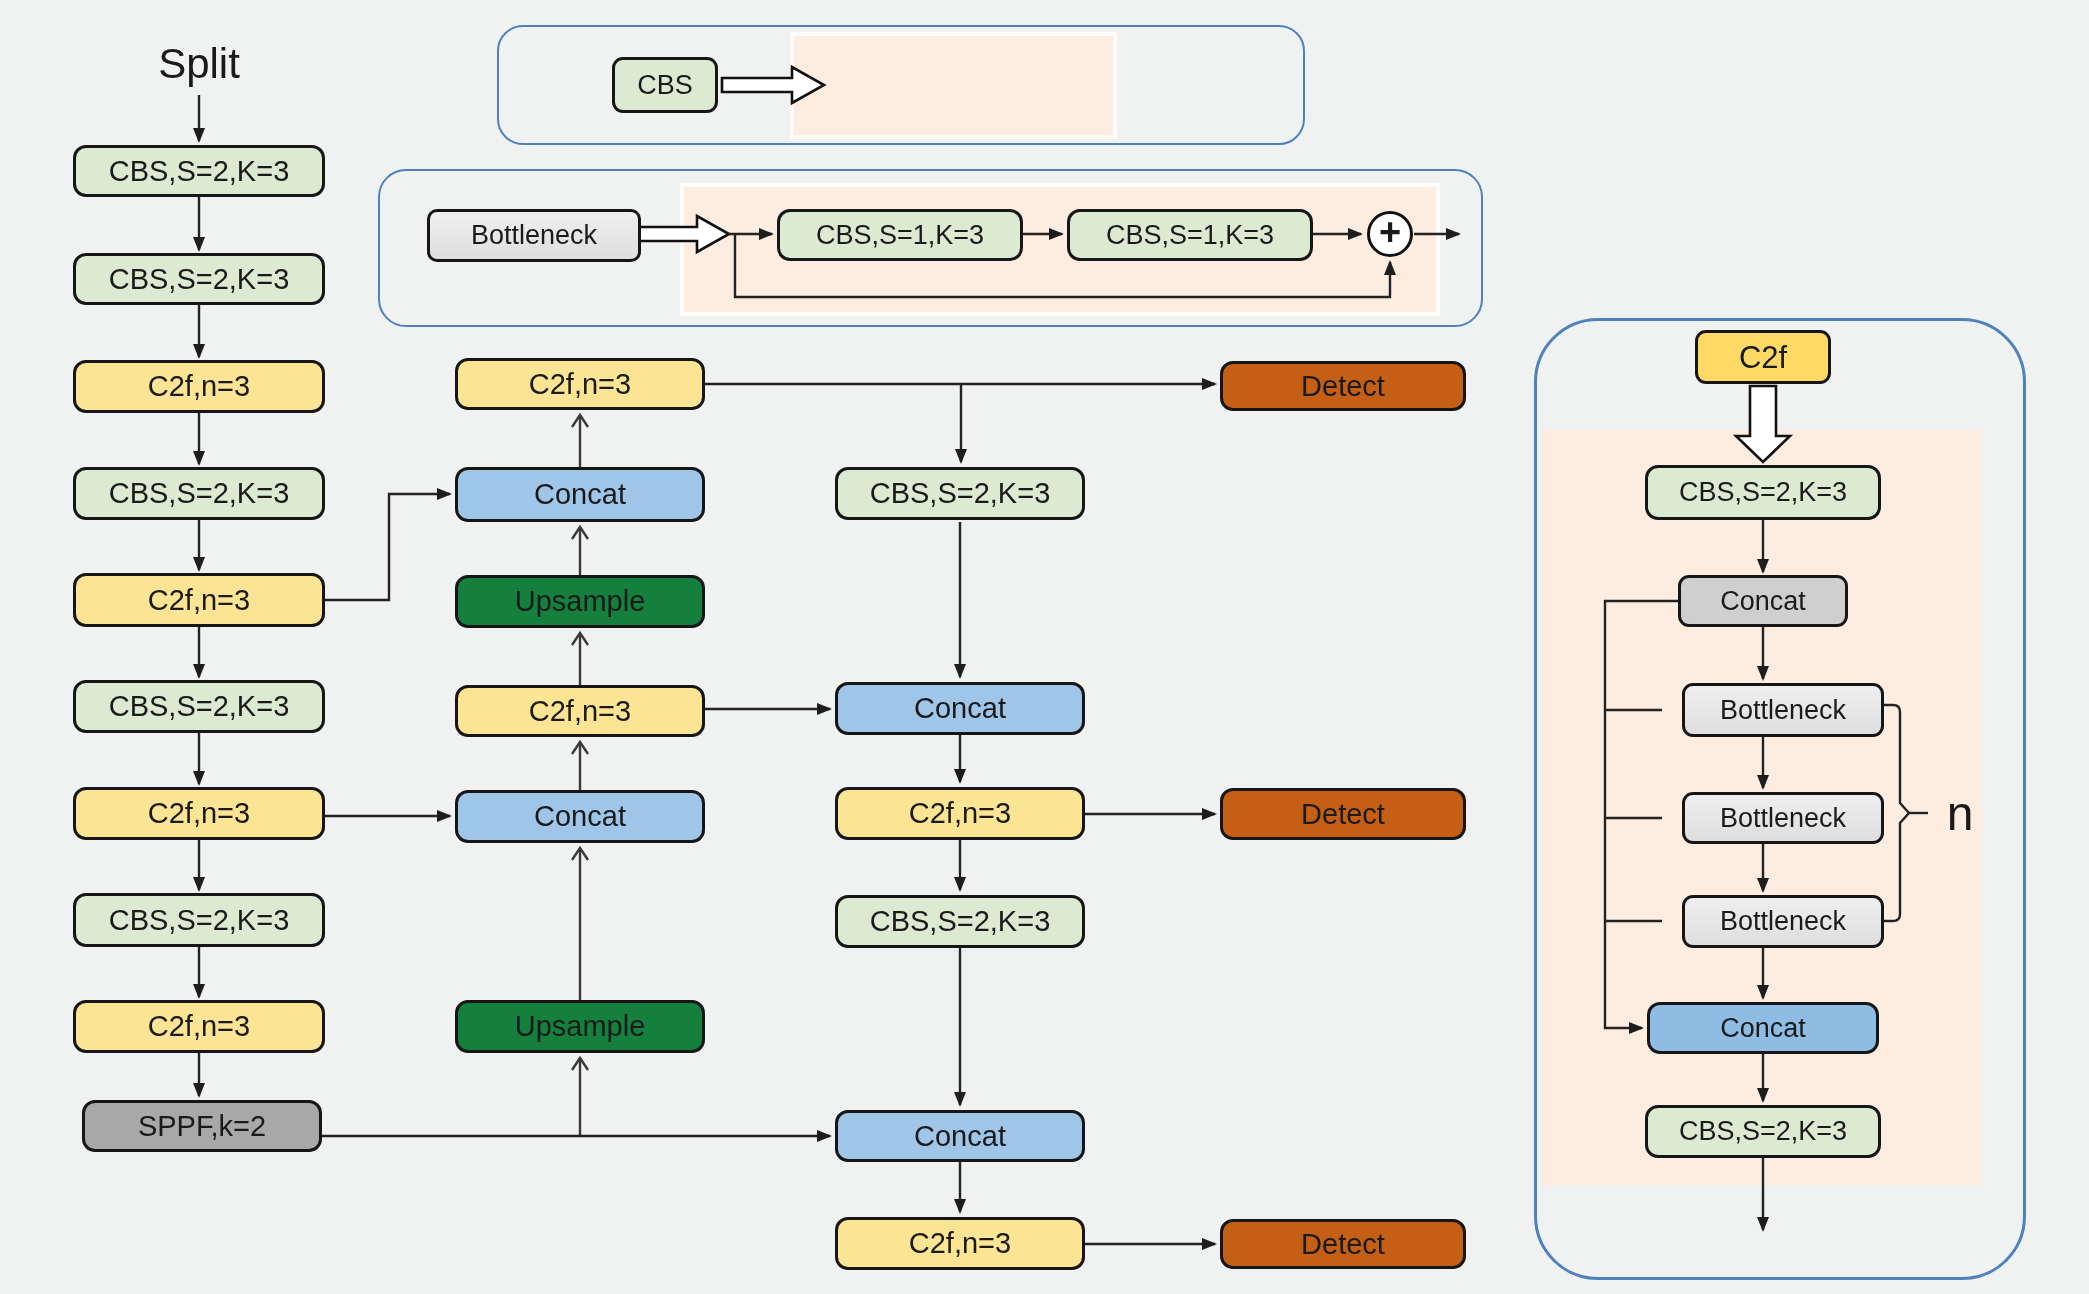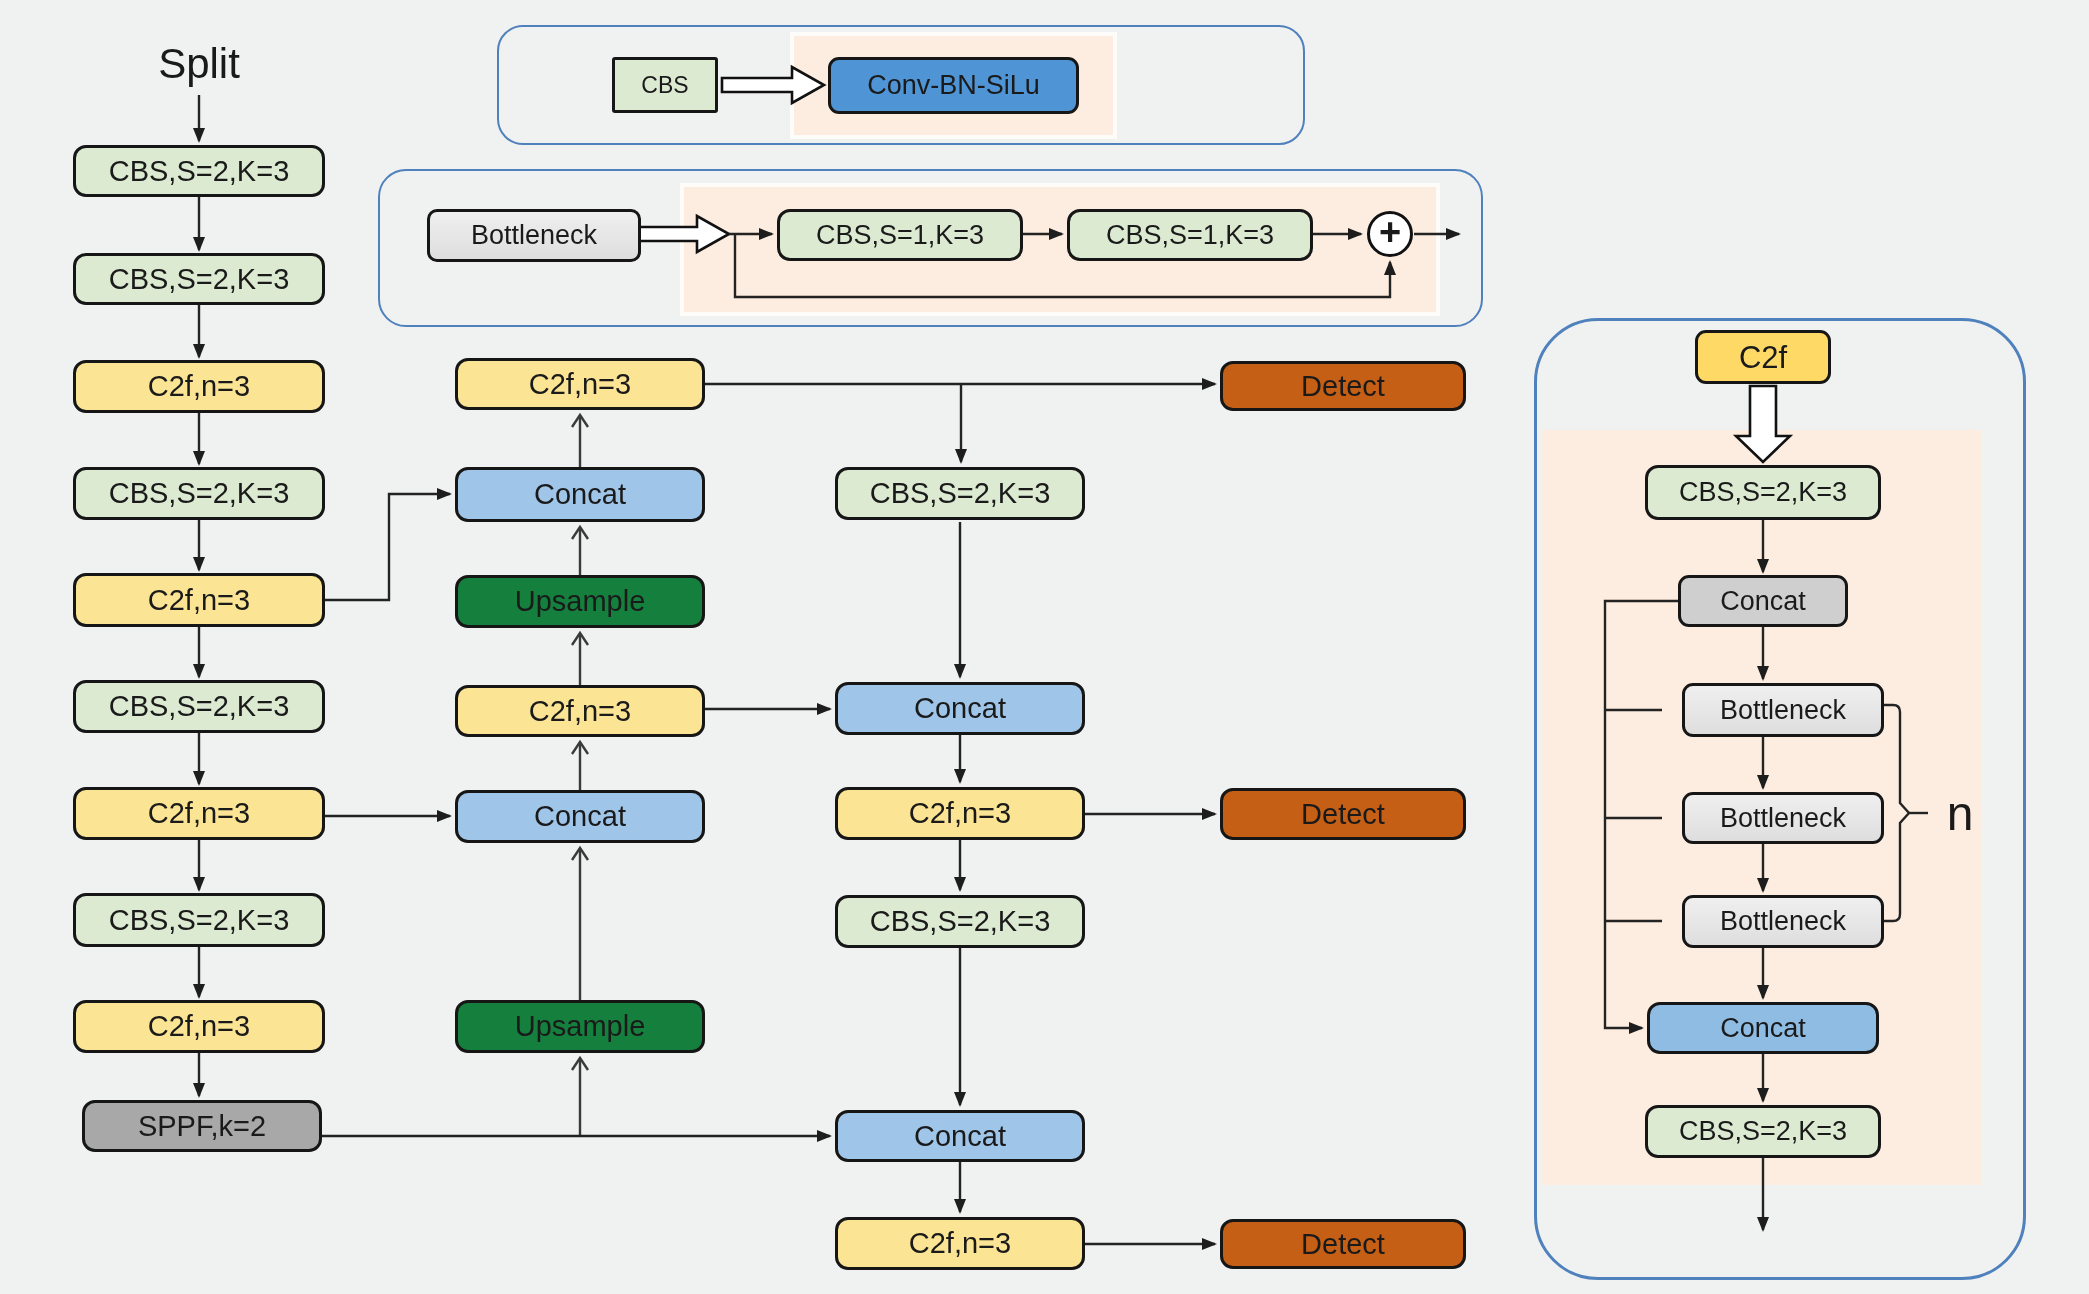--- a/index.html
+++ b/index.html
@@ -163,22 +163,21 @@
   <div class="box blue" style="left:835px;top:682px;width:250px;height:53px;">Concat</div>
   <div class="box yellow" style="left:835px;top:787px;width:250px;height:53px;">C2f,n=3</div>
   <div class="box green" style="left:835px;top:895px;width:250px;height:53px;">CBS,S=2,K=3</div>
   <div class="box blue" style="left:835px;top:1110px;width:250px;height:52px;">Concat</div>
   <div class="box yellow" style="left:835px;top:1217px;width:250px;height:53px;">C2f,n=3</div>
 
   <div class="box orange" style="left:1220px;top:361px;width:246px;height:50px;">Detect</div>
   <div class="box orange" style="left:1220px;top:788px;width:246px;height:52px;">Detect</div>
   <div class="box orange" style="left:1220px;top:1219px;width:246px;height:50px;">Detect</div>
 
-  <div class="box green" style="left:612px;top:57px;width:106px;height:56px;border-radius:3px;font-size:23px;">CBS</div>
-  <div class="box steel" style="left:828px;top:57px;width:251px;height:57px;border-radius:11px;font-size:27px;">Conv-BN-SiLu</div>
+  <div class="box green" style="left:612px;top:57px;width:106px;height:56px;border-radius:11px;font-size:27px;">CBS</div>
 
   <div class="box bneck" style="left:407px;top:209px;width:214px;height:53px;border-radius:10px;font-size:27px;">Bottleneck</div>
   <div class="box green" style="left:777px;top:209px;width:246px;height:52px;font-size:27px;">CBS,S=1,K=3</div>
   <div class="box green" style="left:1067px;top:209px;width:246px;height:52px;font-size:27px;">CBS,S=1,K=3</div>
   <div class="plus-circle" style="left:1367px;top:211px;">+</div>
 
   <div class="box gold" style="left:1695px;top:330px;width:136px;height:54px;border-radius:11px;font-size:31px;">C2f</div>
   <div class="box green" style="left:1645px;top:465px;width:236px;height:55px;font-size:27px;">CBS,S=2,K=3</div>
   <div class="box split" style="left:1678px;top:575px;width:170px;height:52px;border-radius:11px;font-size:27px;">Concat</div>
   <div class="box bneck" style="left:1662px;top:683px;width:202px;height:54px;border-radius:11px;font-size:27px;">Bottleneck</div>

